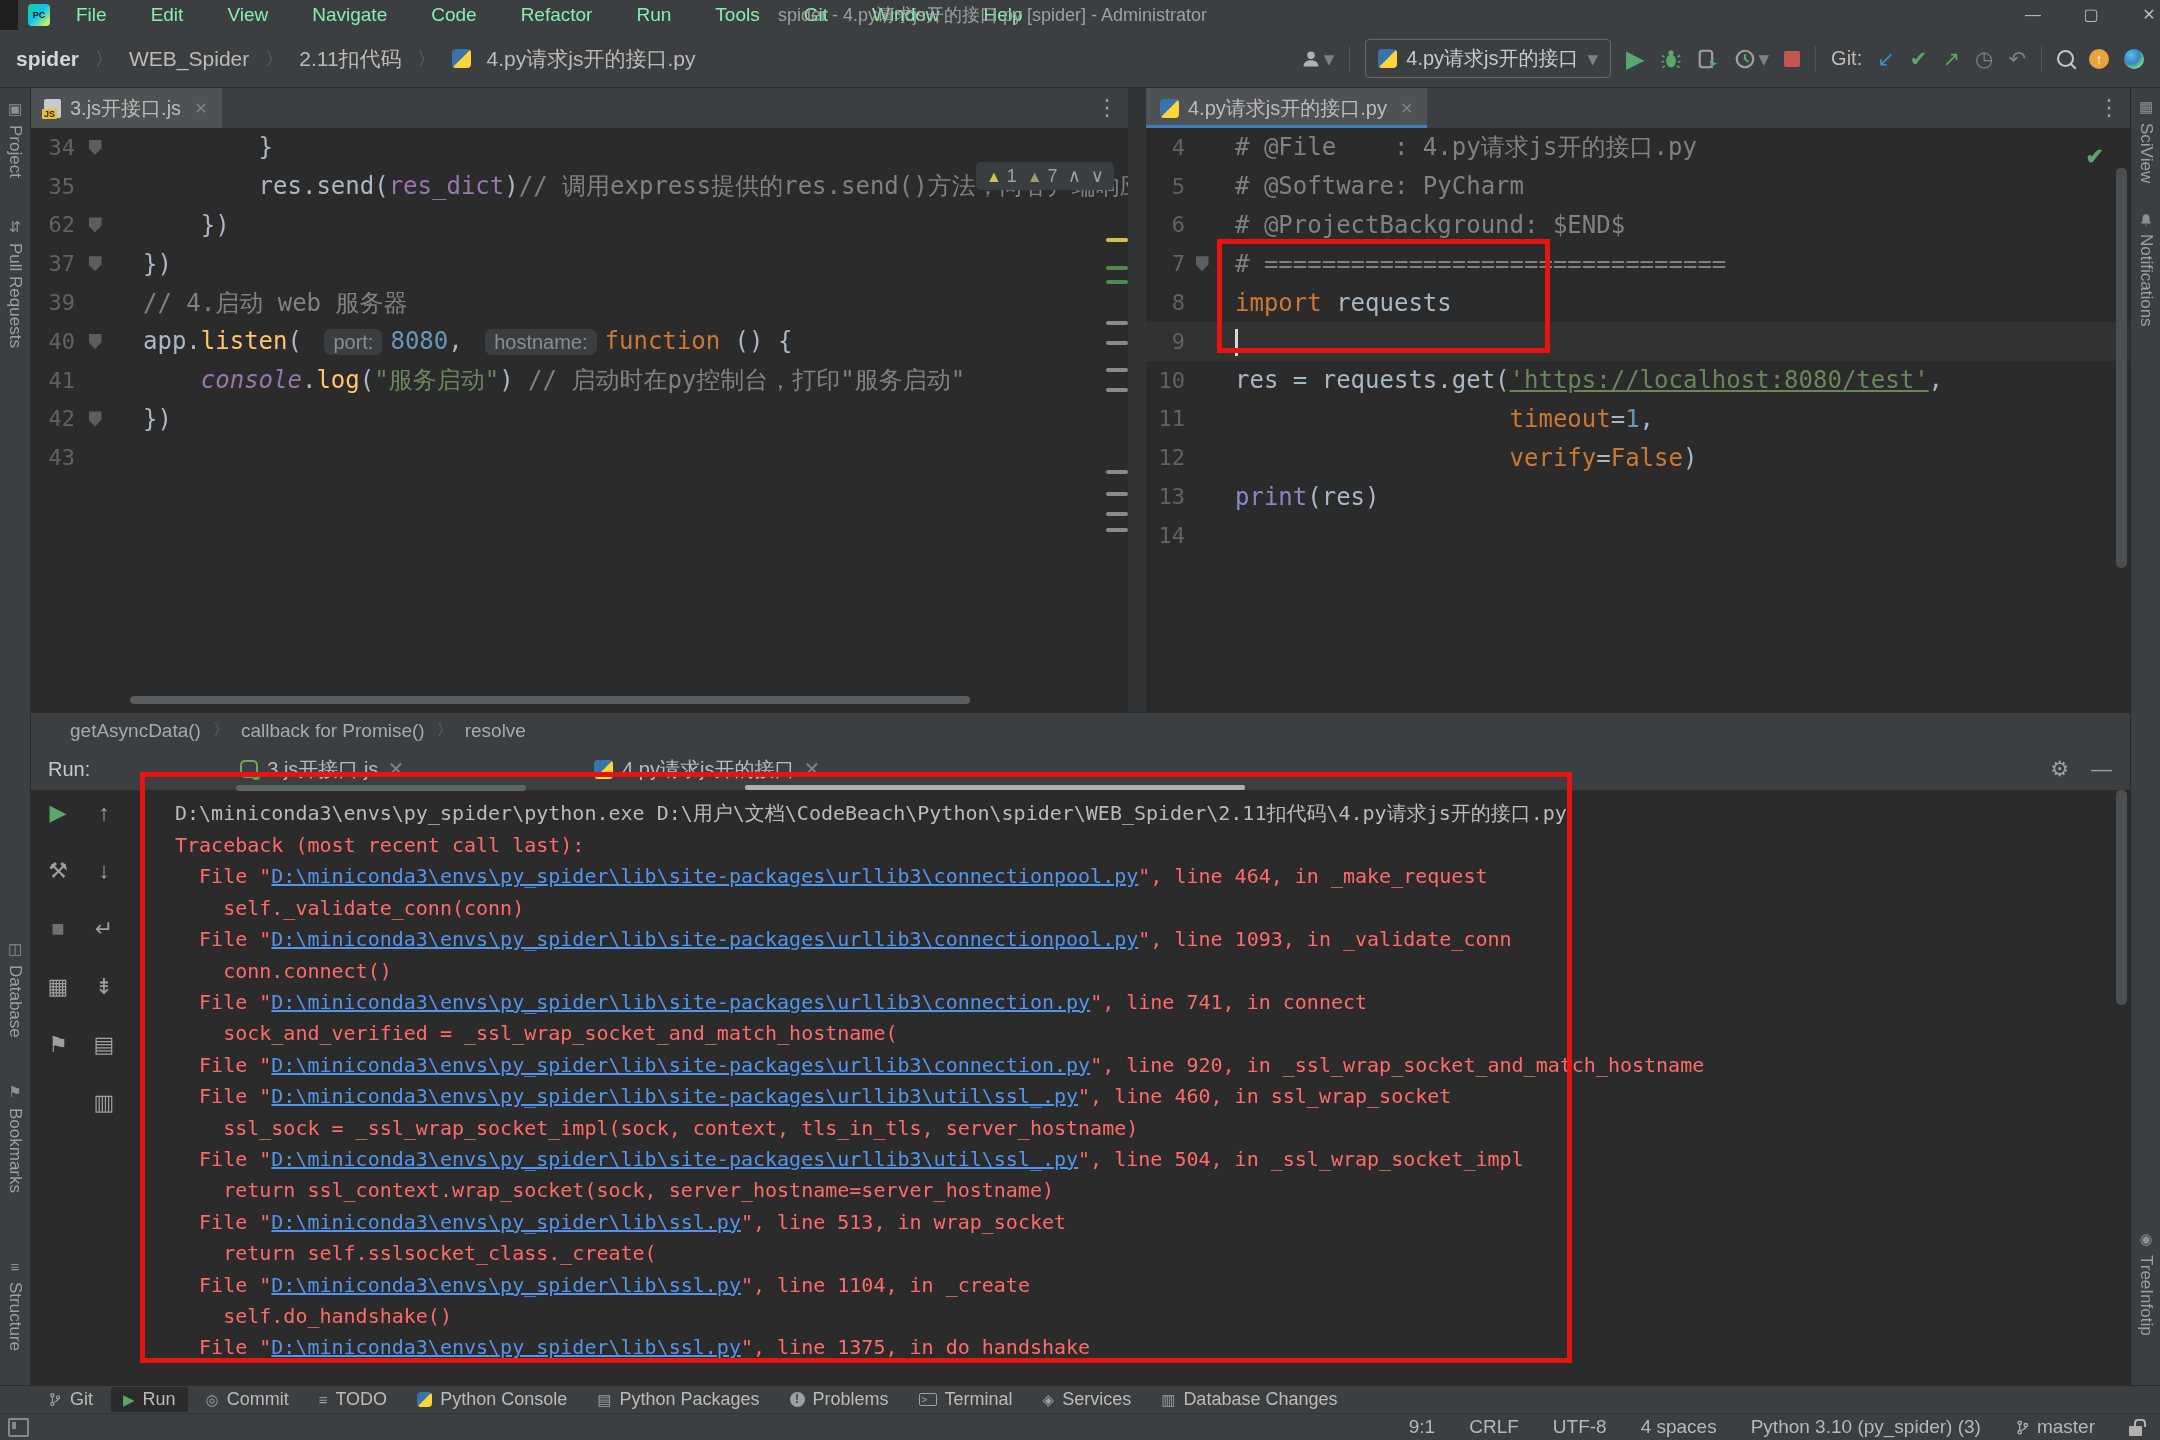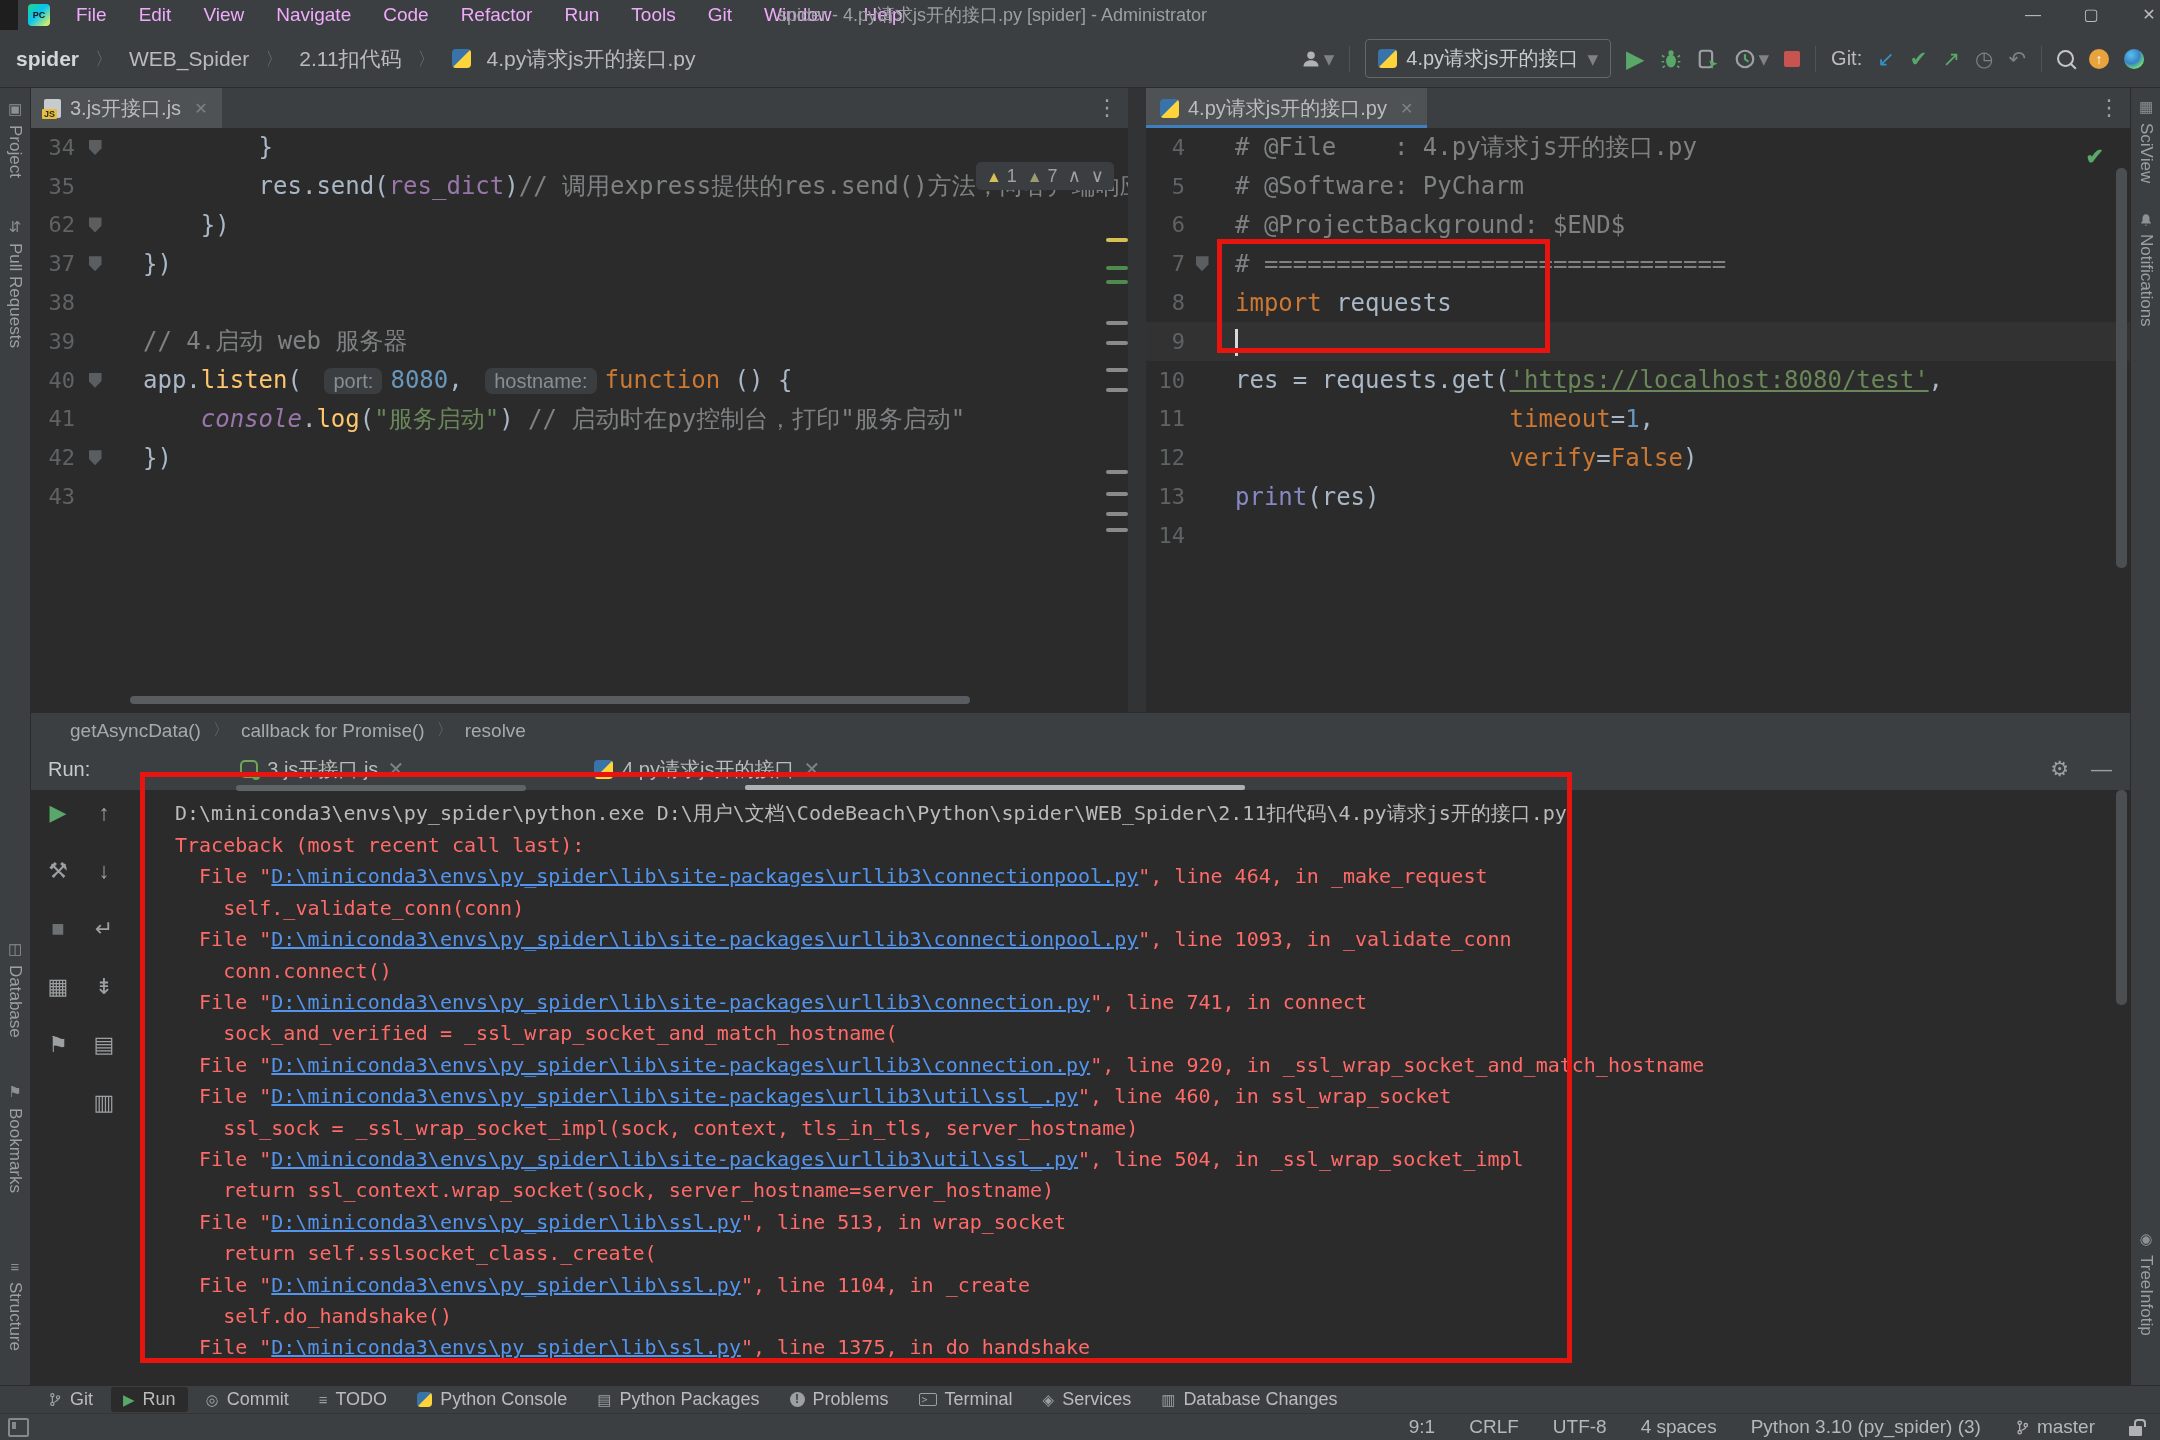--- a/index.html
+++ b/index.html
@@ -5,21 +5,21 @@
   html,body{margin:0;padding:0;background:#1e1e1e}
   body{width:2160px;height:1440px;position:relative;overflow:hidden;
        font-family:"Liberation Sans",sans-serif;color:#bbbbbb;-webkit-font-smoothing:antialiased}
   .abs{position:absolute}
 
   
   .titlebar{left:18px;top:0;width:2160px;height:30px;background:#3c3f41;display:flex;align-items:center;z-index:5}
   .pc-logo{width:22px;height:22px;margin:0 14px 0 10px;border-radius:4px;
            background:linear-gradient(135deg,#21d789 0%,#07c3f2 45%,#fcf84a 100%);
            display:flex;align-items:center;justify-content:center;font-size:9px;font-weight:bold;color:#10131a}
-  .menubar{display:flex;gap:8px;font-size:19px;color:#f0abfc}
+  .menubar{display:flex;gap:20px;font-size:19px;color:#86efac}
   .menubar span{padding:2px 12px;cursor:default}
   .win-title{position:absolute;left:760px;top:0;height:30px;display:flex;align-items:center;font-size:18px;color:#9da0a2}
   .winbtns{position:absolute;right:0;top:0;height:30px;display:flex}
   .winbtns span{width:58px;text-align:center;line-height:30px;font-size:16px;color:#bbb}
 
   
   .navbar{left:0;top:30px;width:2160px;height:58px;background:#3c3f41;border-bottom:1px solid #2b2b2b;
           display:flex;align-items:center;justify-content:space-between;box-sizing:border-box;padding:0 16px;z-index:4}
   .crumbs{display:flex;align-items:center;gap:16px;font-size:21px;color:#bbbbbb}
   .crumbs .root{font-weight:bold;color:#d3d6d8}
@@ -291,21 +291,20 @@
           <span>3.js开接口.js</span>
           <span class="x">✕</span>
         </div>
         <span class="more-dots">⋮</span>
       </div>
       <div class="editor-body">
           <div class="code-row"><span class="ln">34</span><span class="foldcol"><span class="fold-marker"></span></span><span class="code-text"><span class="sg-w">        }</span></span></div>
           <div class="code-row"><span class="ln">35</span><span class="foldcol"></span><span class="code-text"><span class="sg-w">        res.send(</span><span class="sg-var">res_dict</span><span class="sg-w">)</span><span class="sg-com">// 调用express提供的res.send()方法，向客户端响应一个</span></span></div>
           <div class="code-row"><span class="ln">62</span><span class="foldcol"><span class="fold-marker"></span></span><span class="code-text"><span class="sg-w">    })</span></span></div>
           <div class="code-row"><span class="ln">37</span><span class="foldcol"><span class="fold-marker"></span></span><span class="code-text"><span class="sg-w">})</span></span></div>
-          <div class="code-row"><span class="ln">38</span><span class="foldcol"></span><span class="code-text"></span></div>
           <div class="code-row"><span class="ln">39</span><span class="foldcol"></span><span class="code-text"><span class="sg-com">// 4.启动 web 服务器</span></span></div>
           <div class="code-row"><span class="ln">40</span><span class="foldcol"><span class="fold-marker"></span></span><span class="code-text"><span class="sg-w">app.</span><span class="sg-fn">listen</span><span class="sg-w">( </span><span class="sg-inlay">port:</span><span class="sg-num">8080</span><span class="sg-w">, </span><span class="sg-inlay">hostname:</span><span class="sg-kw">function</span><span class="sg-w"> () {</span></span></div>
           <div class="code-row"><span class="ln">41</span><span class="foldcol"></span><span class="code-text"><span class="sg-w">    </span><span class="sg-cons">console</span><span class="sg-w">.</span><span class="sg-fn">log</span><span class="sg-w">(</span><span class="sg-str">"服务启动"</span><span class="sg-w">) </span><span class="sg-com">// 启动时在py控制台，打印"服务启动"</span></span></div>
           <div class="code-row"><span class="ln">42</span><span class="foldcol"><span class="fold-marker"></span></span><span class="code-text"><span class="sg-w">})</span></span></div>
           <div class="code-row"><span class="ln">43</span><span class="foldcol"></span><span class="code-text"></span></div>
         </div>
       <div class="inspect-widget">
         <span><span class="warn-tri" style="color:#d6bf55">▲</span>
           <span>1</span></span>
         <span><span class="warn-tri" style="color:#9c9a6e">▲</span>

